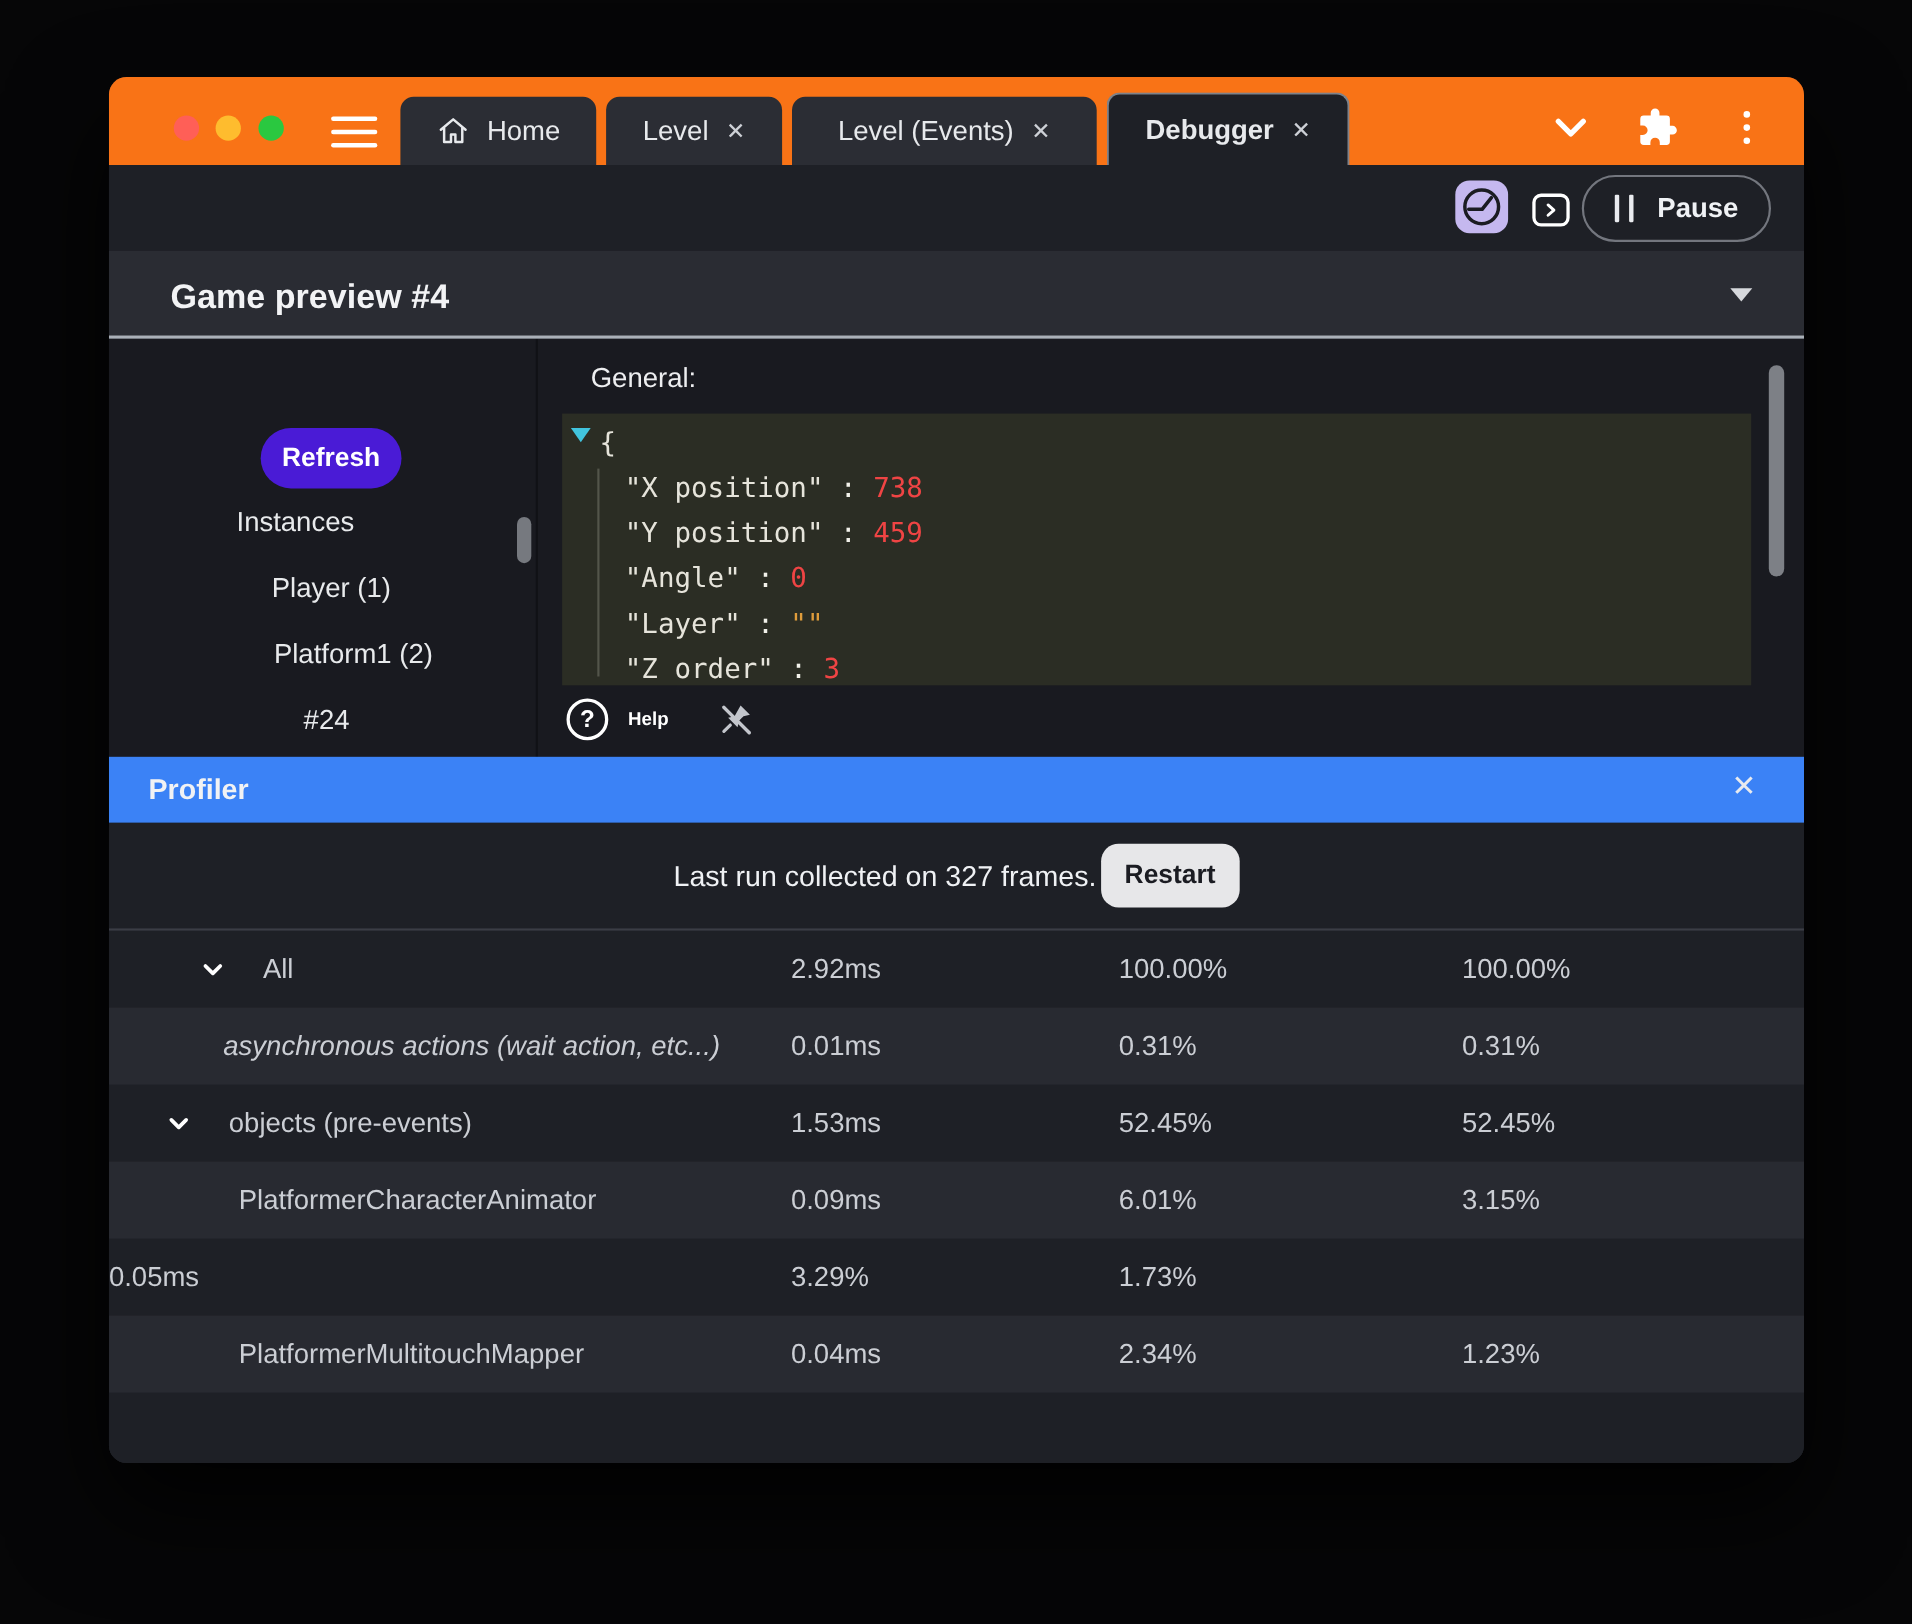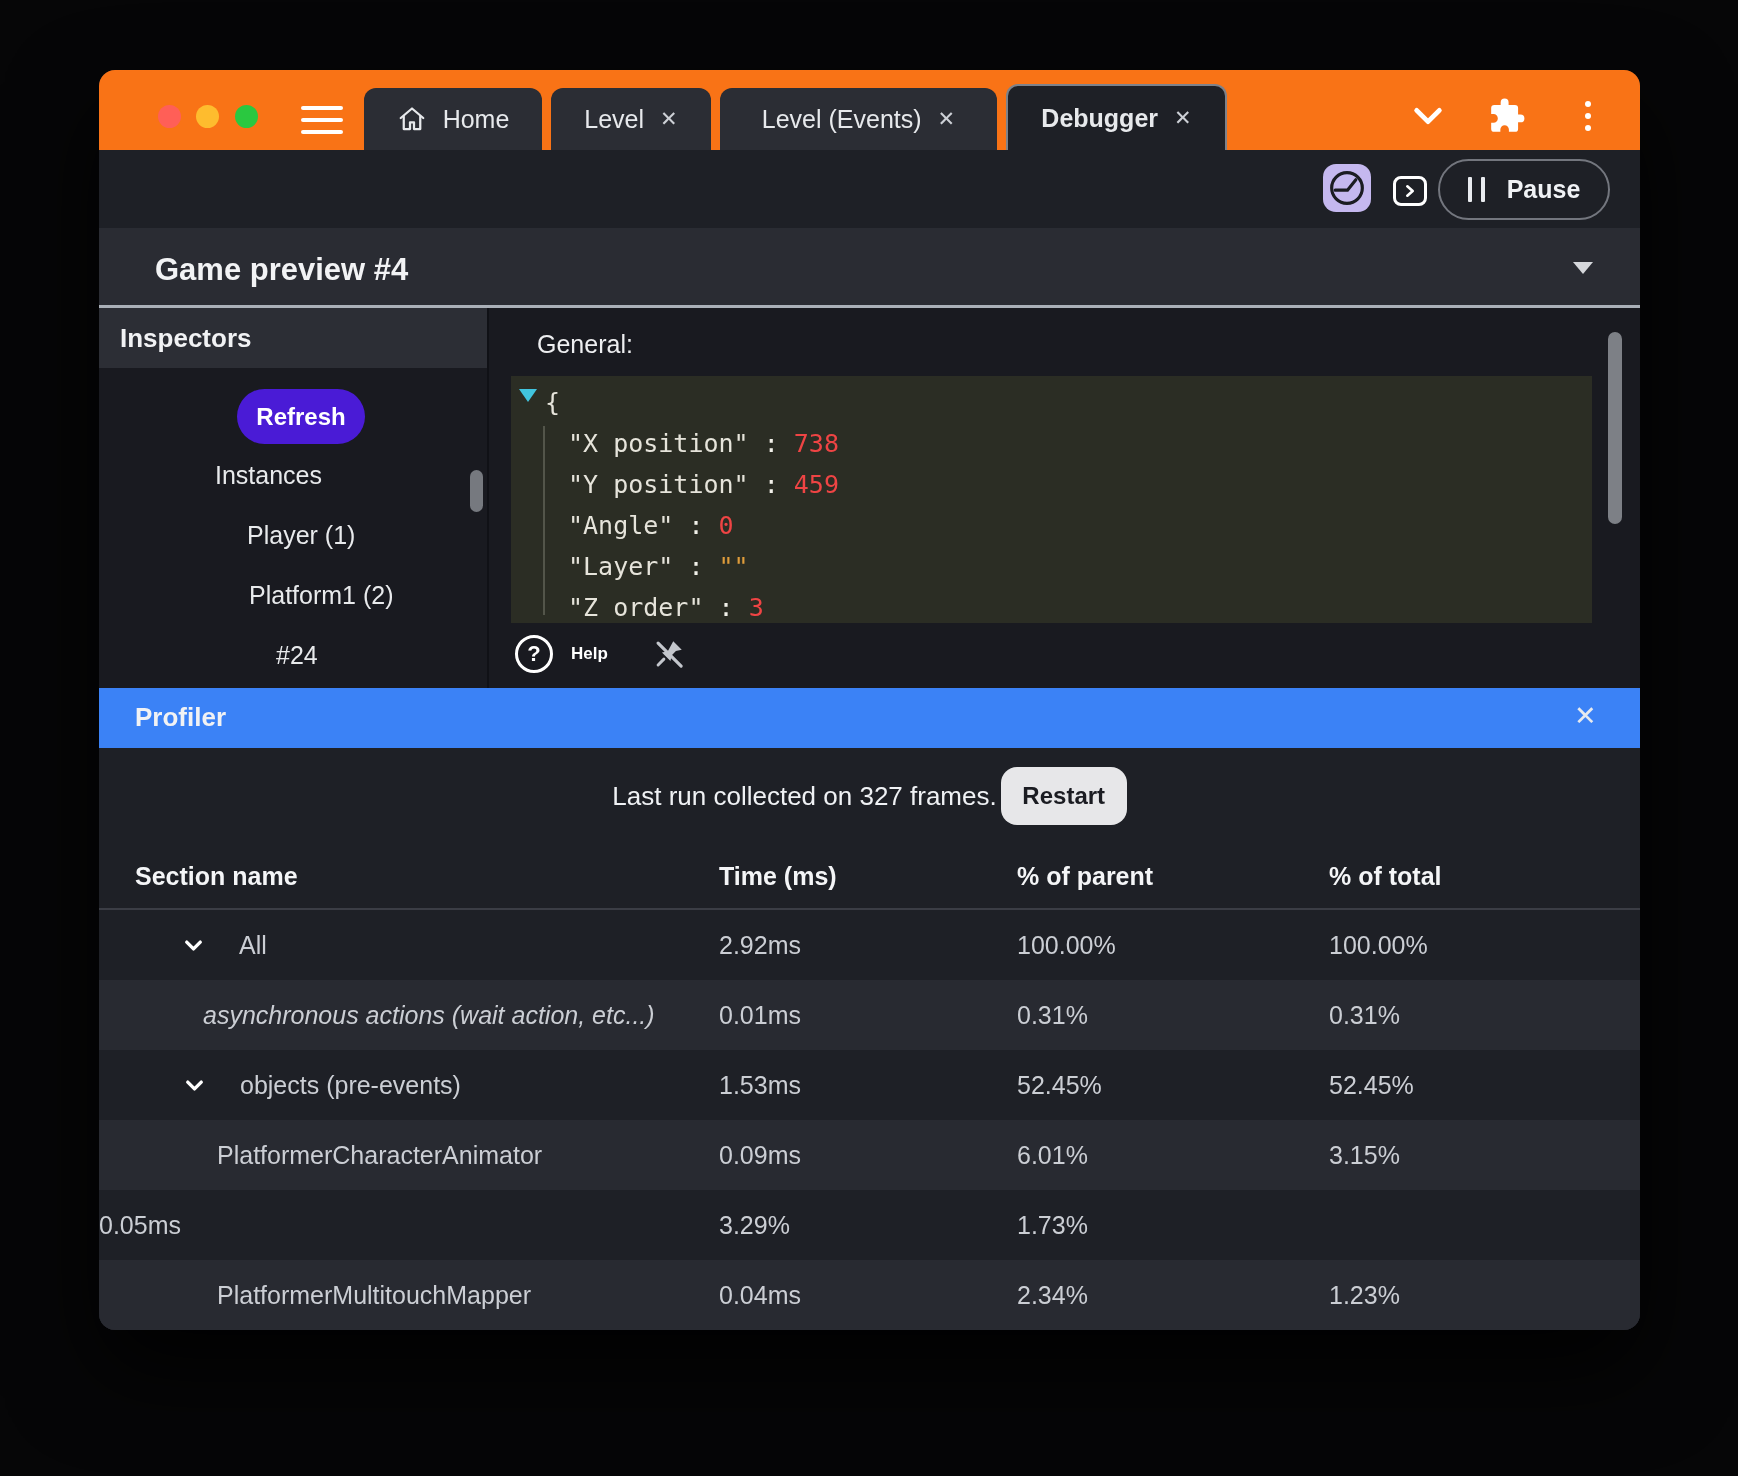--- a/index.html
+++ b/index.html
@@ -93,21 +93,21 @@
   .restart-btn { margin-left:4px; width:126px; height:58px; background:#e7e7e9; color:#1b1c22; border:none; border-radius:16px; font-size:24px; font-weight:700; font-family:inherit; cursor:pointer; }
   .ptable { position:absolute; left:0; top:96px; width:100%; }
   .prow { display:grid; grid-template-columns:620px 298px 312px 1fr; align-items:center; height:70px; font-size:25px; color:#cbced4; }
   .prow.head { height:64px; font-weight:700; color:#f4f5f7; }
   .prow.stripe { background:#282a31; }
   .head-divider { width:100%; height:2px; background:#3b3d45; }
   .cell-name { display:flex; align-items:center; white-space:nowrap; overflow:hidden; }
   .prow.head .cell-name { padding-left:36px; }
   .ind-all .cell-name { padding-left:81px; }
   .ind-async .cell-name { padding-left:104px;font-style:italic; }
-  .ind-objects .cell-name { padding-left:82px; }
+  .ind-objects .cell-name { padding-left:50px; }
   .ind-leaf .cell-name { padding-left:118px; }
   .row-chevron { display:inline-flex; margin-right:32px; cursor:pointer; }
 </style>
 </head>
 <body>
 
 <div class="stage">
   <div class="win">
 
     <div class="tabbar">
@@ -187,23 +187,20 @@
     </div>
 
     <div class="preview-row">
       <div class="preview-title">Game preview #4</div>
       <div class="preview-caret"></div>
     </div>
     <div class="sep-line"></div>
 
     <div class="split">
       <div class="left-panel">
-        <div class="left-header">
-          <span>Inspectors</span>
-        </div>
         <button class="refresh-btn">Refresh</button>
         <div class="tree-item ti-0">Instances</div>
         <div class="tree-item ti-1">Player (1)</div>
         <div class="tree-item ti-2">Platform1 (2)</div>
         <div class="tree-item ti-3">#24</div>
         <div class="left-scroll"></div>
       </div>
       <div class="v-divider"></div>
 
       <div class="right-panel">
@@ -238,26 +235,20 @@
       <div class="profiler-close">✕</div>
     </div>
 
     <div class="profiler-body">
       <div class="status-row">
         <span class="status-text">Last run collected on 327 frames.</span>
         <button class="restart-btn">Restart</button>
       </div>
 
       <div class="ptable">
-        <div class="prow head">
-          <div class="cell-name">Section name</div>
-          <div>Time (ms)</div>
-          <div>% of parent</div>
-          <div>% of total</div>
-        </div>
         <div class="head-divider"></div>
 
         <div class="prow ind-all">
           <div class="cell-name">
             <span class="row-chevron">
               <svg width="27" height="27" viewBox="0 0 24 24" fill="none" stroke="#fff" stroke-width="3" stroke-linecap="round" stroke-linejoin="round">
                   <path d="M6 9l6 6 6-6"></path>
                 </svg>
             </span>
             <span>All</span>

